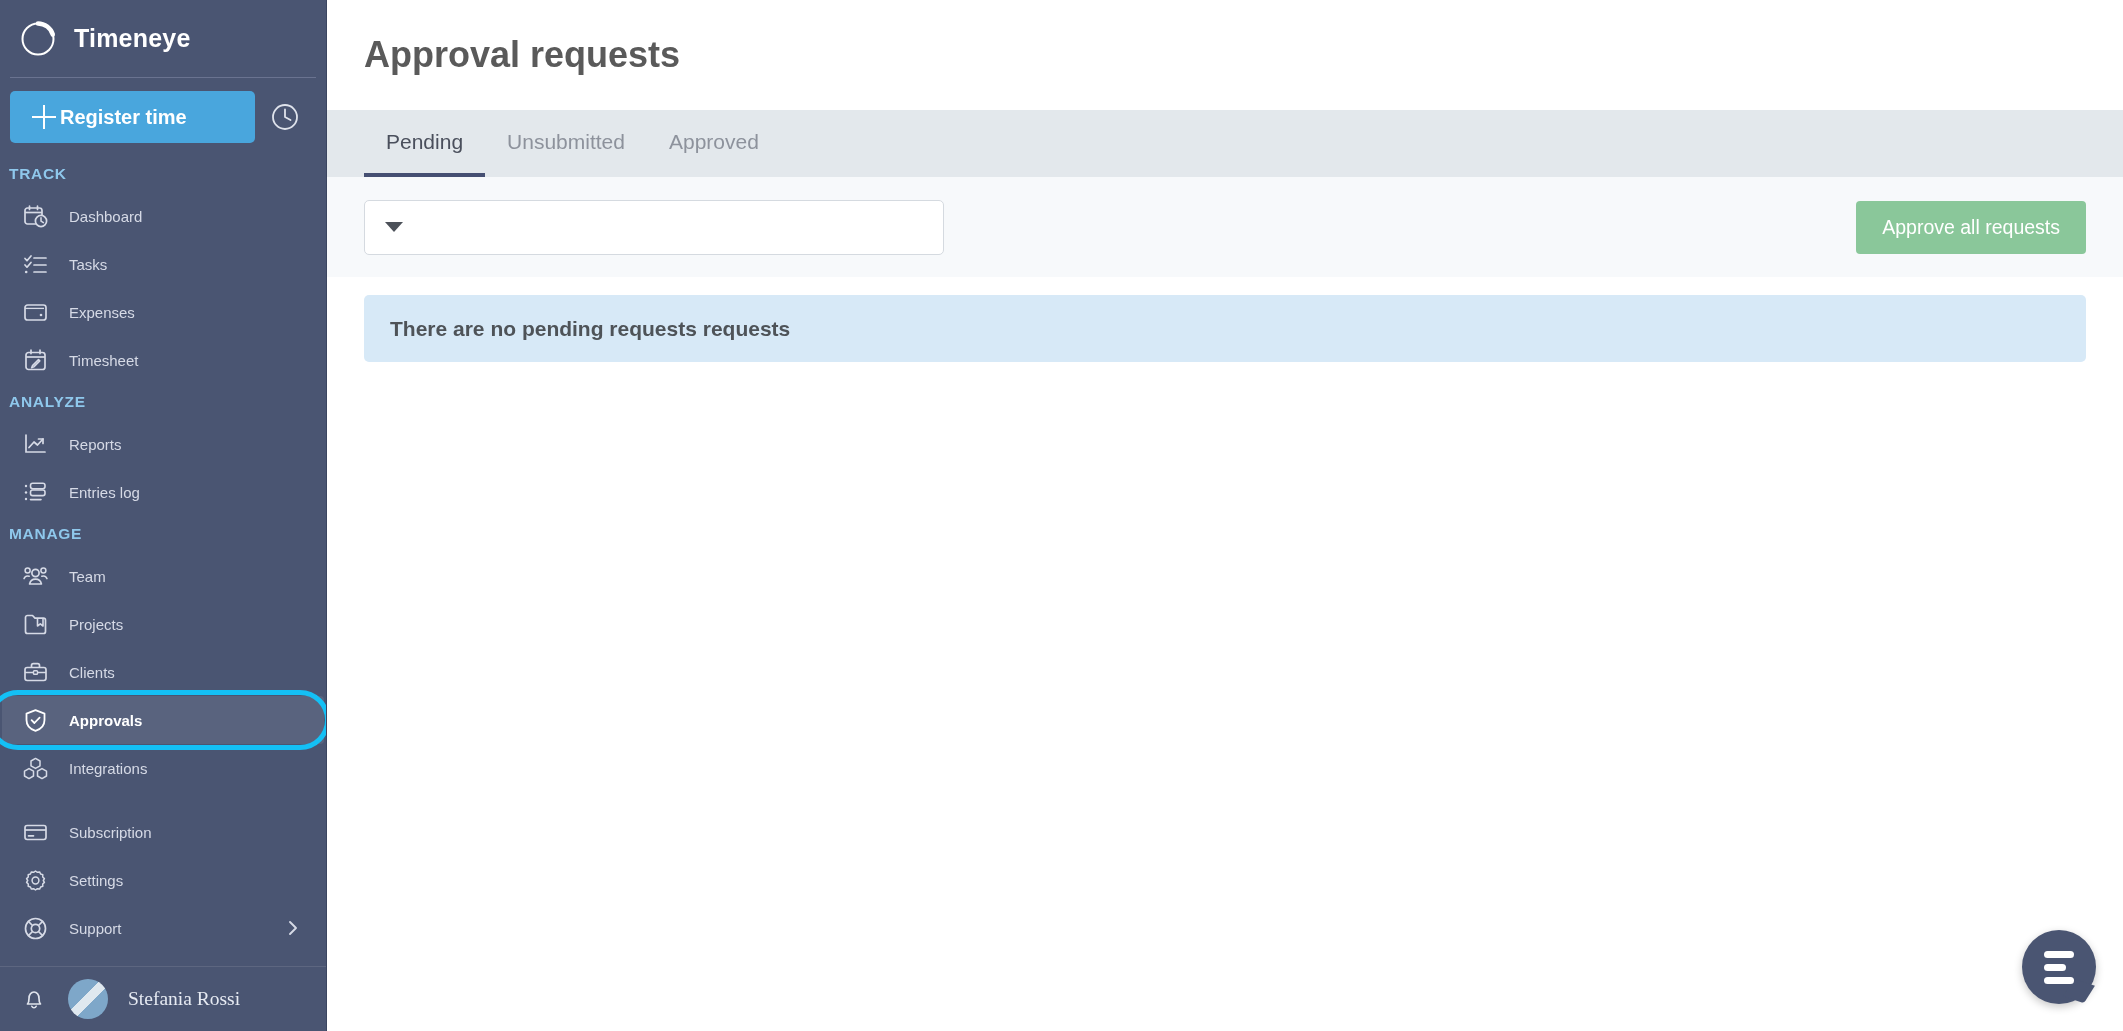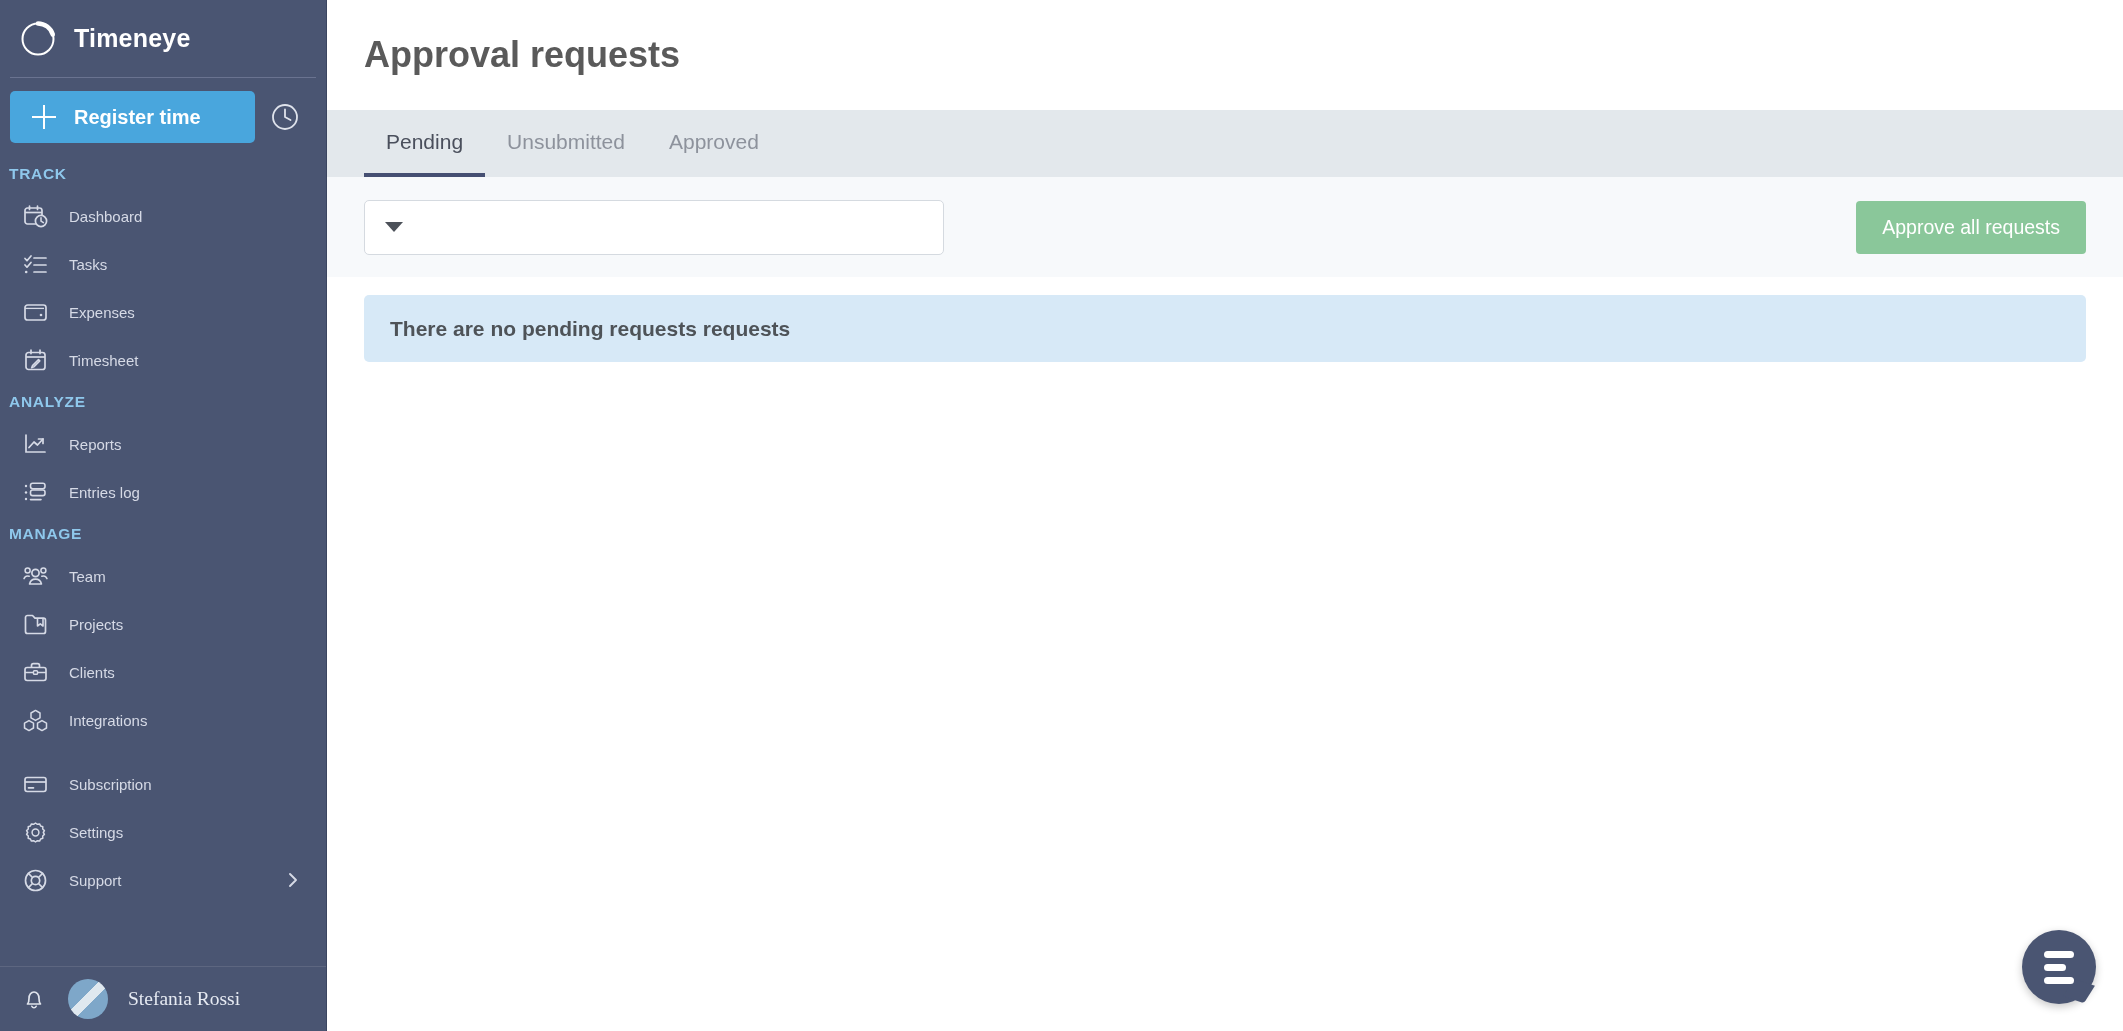--- a/index.html
+++ b/index.html
@@ -63,21 +63,21 @@
     flex: 0 0 auto;
   }
   .register-btn {
     background: #49a6dd;
     border: none;
     border-radius: 5px;
     height: 52px;
     width: 245px;
     display: flex;
     align-items: center;
-    gap: 18px;
+    gap: 4px;
     padding-left: 22px;
     cursor: pointer;
   }
   .register-btn .plus {
     width: 24px; height: 24px;
     position: relative;
     flex: 0 0 24px;
   }
   .register-btn .plus::before,
   .register-btn .plus::after {
@@ -483,20 +483,29 @@
           <svg width="27" height="27" viewBox="0 0 27 27">
             <rect x="3" y="8.5" width="21" height="13" rx="2.2" fill="none" stroke="#d6dae6" stroke-width="1.7"></rect>
             <path d="M9.5 8.5 V6.4 A1.8 1.8 0 0 1 11.3 4.6 H15.7 A1.8 1.8 0 0 1 17.5 6.4 V8.5" fill="none" stroke="#d6dae6" stroke-width="1.7" stroke-linejoin="round"></path>
             <path d="M3 13.5 H24" stroke="#d6dae6" stroke-width="1.5"></path>
             <rect x="11.5" y="11.8" width="4" height="3.4" rx="0.8" fill="#4a5572" stroke="#d6dae6" stroke-width="1.4"></rect>
           </svg>
         </span>
         <span class="lbl">Clients</span>
       </div>
 
+      <div class="nav-item active annotated">
+        <span class="ico">
+          <svg width="27" height="27" viewBox="0 0 27 27">
+            <path d="M13.5 3.2 L22.5 6.6 V13 C22.5 18.4 18.6 22.3 13.5 23.8 C8.4 22.3 4.5 18.4 4.5 13 V6.6 Z" fill="none" stroke="#ffffff" stroke-width="1.8" stroke-linejoin="round"></path>
+            <path d="M9.6 13.2 L12.4 16 L17.6 10.6" fill="none" stroke="#ffffff" stroke-width="1.8" stroke-linecap="round" stroke-linejoin="round"></path>
+          </svg>
+        </span>
+        <span class="lbl">Approvals</span>
+      </div>
 
       <div class="nav-item">
         <span class="ico">
           <svg width="27" height="27" viewBox="0 0 27 27">
             <path d="M13.5 3.4 L18 6 V10.8 L13.5 13.4 L9 10.8 V6 Z" fill="none" stroke="#d6dae6" stroke-width="1.5" stroke-linejoin="round"></path>
             <path d="M7 13.6 L11.5 16.2 V21 L7 23.6 L2.5 21 V16.2 Z" fill="none" stroke="#d6dae6" stroke-width="1.5" stroke-linejoin="round"></path>
             <path d="M20 13.6 L24.5 16.2 V21 L20 23.6 L15.5 21 V16.2 Z" fill="none" stroke="#d6dae6" stroke-width="1.5" stroke-linejoin="round"></path>
           </svg>
         </span>
         <span class="lbl">Integrations</span>

